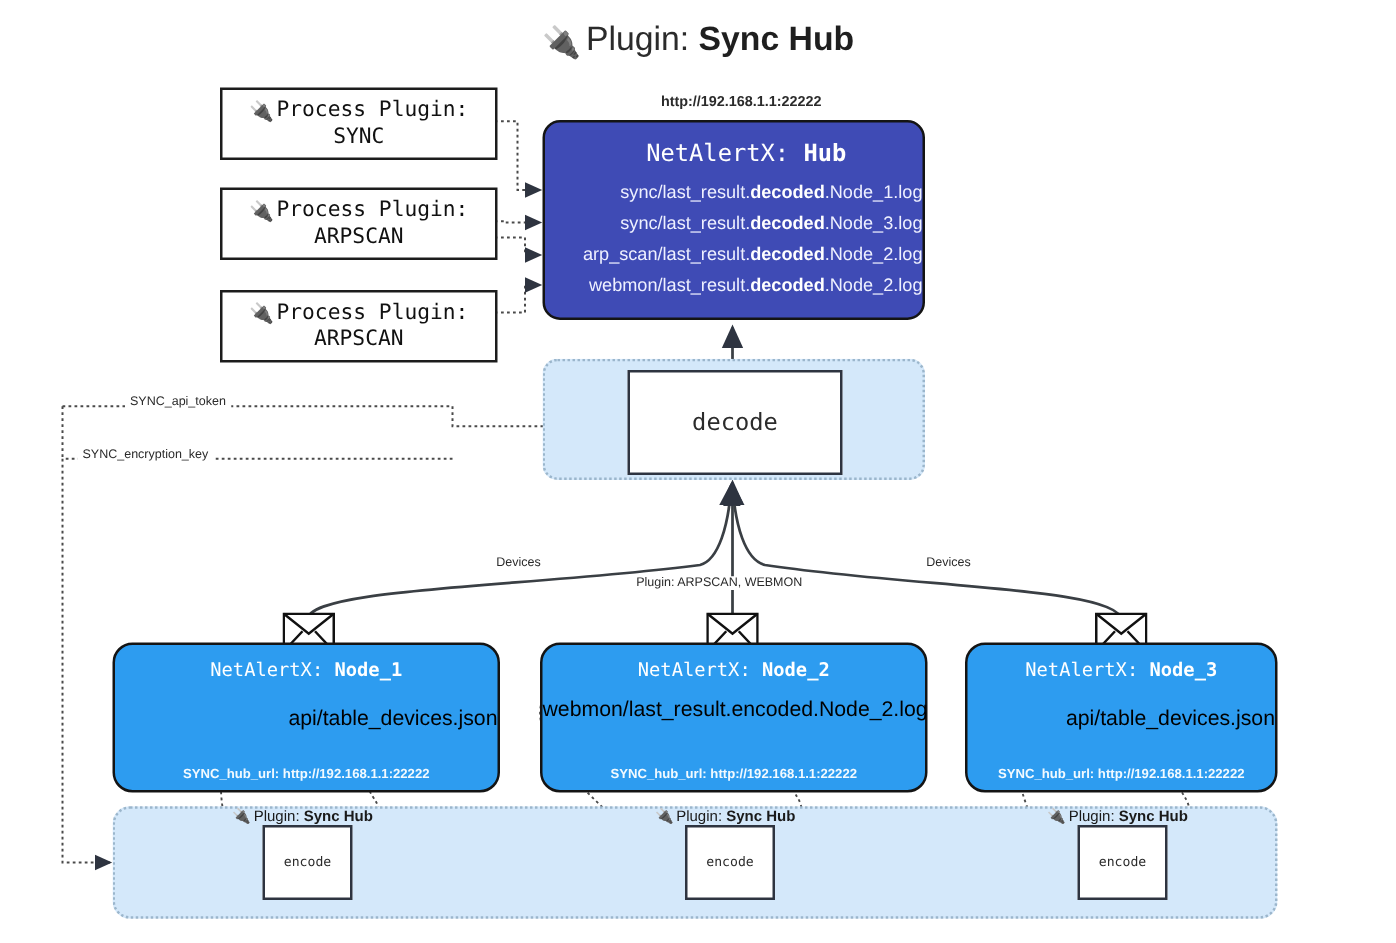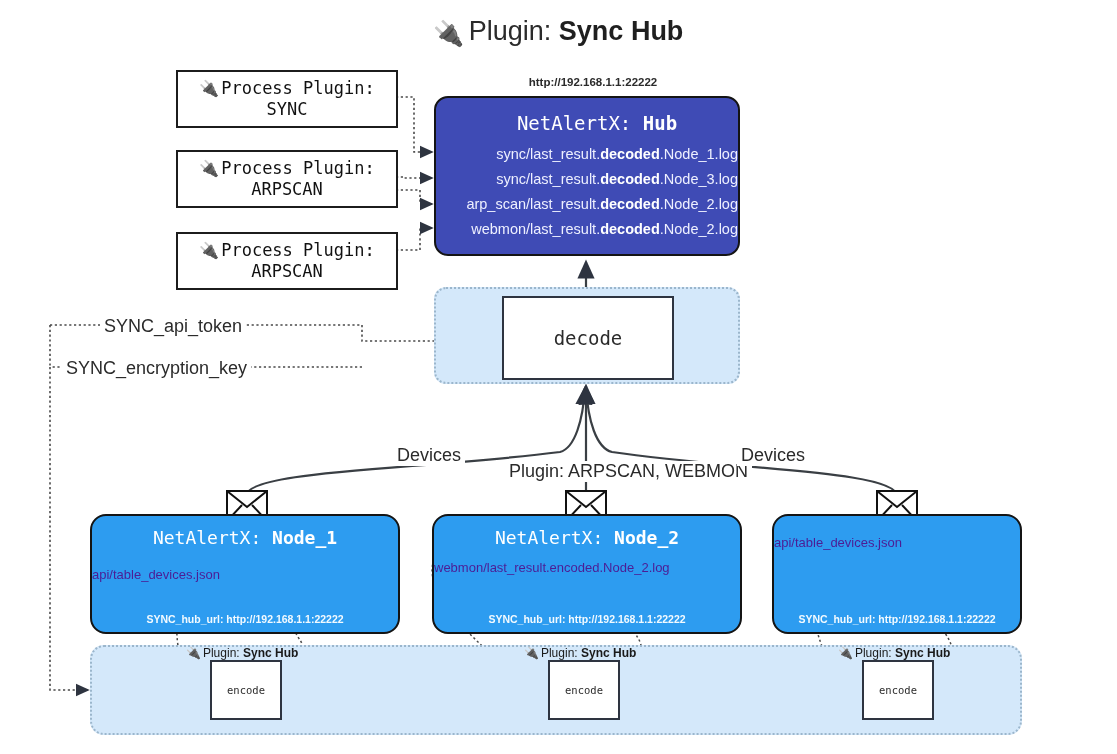--- a/index.html
+++ b/index.html
@@ -32,27 +32,27 @@
   #hub .hlist{margin-top:8px;}
 
   
   #decode-wrap{left:434px;top:287px;width:306px;height:97px;background:#d4e8fa;
        border:2px dotted #9bb6cc;border-radius:12px;box-sizing:border-box;}
   #decode{left:502px;top:296px;width:168px;height:80px;background:#ffffff;border:2px solid #2e3440;
        display:flex;align-items:center;justify-content:center;
        font-family:"DejaVu Sans Mono","Liberation Mono",monospace;font-size:19px;color:#2b2b2b;}
 
   
-  .elabel{font-size:18px;color:#2b2b2b;background:#ffffff;padding:0 4px;white-space:nowrap;}
+  .elabel{font-size:10px;color:#2b2b2b;background:#ffffff;padding:0 4px;white-space:nowrap;}
 
   
   .node{border:2px solid #141414;border-radius:16px;background:#2d9cf0;box-sizing:border-box;}
   .node .ntitle{margin-top:11px;text-align:center;font-family:"DejaVu Sans Mono","Liberation Mono",monospace;
-       font-size:18px;color:#ffffff;}
-  .node .nrow{text-align:left;color:#4c1d95;font-size:13px;line-height:1.62;}
+       font-size:15px;color:#ffffff;}
+  .node .nrow{text-align:right;color:#000000;font-size:17px;line-height:1.62;}
   .node .nfoot{position:absolute;left:0;bottom:7px;width:100%;text-align:center;
        font-size:10.5px;color:#f2faff;font-weight:bold;}
   #node1{left:90px;top:514px;width:310px;height:120px;}
   #node2{left:432px;top:514px;width:310px;height:120px;}
   #node3{left:772px;top:514px;width:250px;height:120px;}
   #node1 .nlist{margin-top:16px;}
   #node3 .nlist{margin-top:16px;}
   #node2 .nlist{margin-top:9px;}
 
   
@@ -193,20 +193,24 @@
     <span>NetAlertX:</span>
     <b>Node_2</b>
   </div>
   <div class="nlist">
     <div class="nrow">webmon/last_result.encoded.Node_2.log</div>
   </div>
   <div class="nfoot">SYNC_hub_url: http://192.168.1.1:22222</div>
 </div>
 
 <div class="abs node" id="node3">
+  <div class="ntitle">
+    <span>NetAlertX:</span>
+    <b>Node_3</b>
+  </div>
   <div class="nlist">
     <div class="nrow">api/table_devices.json</div>
   </div>
   <div class="nfoot">SYNC_hub_url: http://192.168.1.1:22222</div>
 </div>
 
 <div class="abs" id="band"></div>
 
 <div class="abs bandlabel" style="left:186px;top:646px;">
   <span class="plug">🔌</span><span>Plugin:</span>

